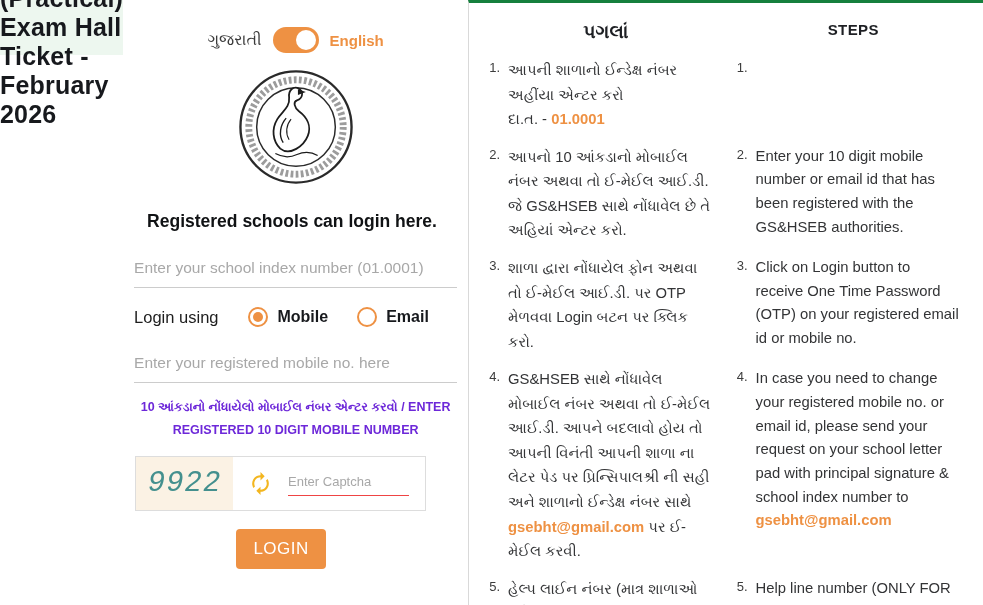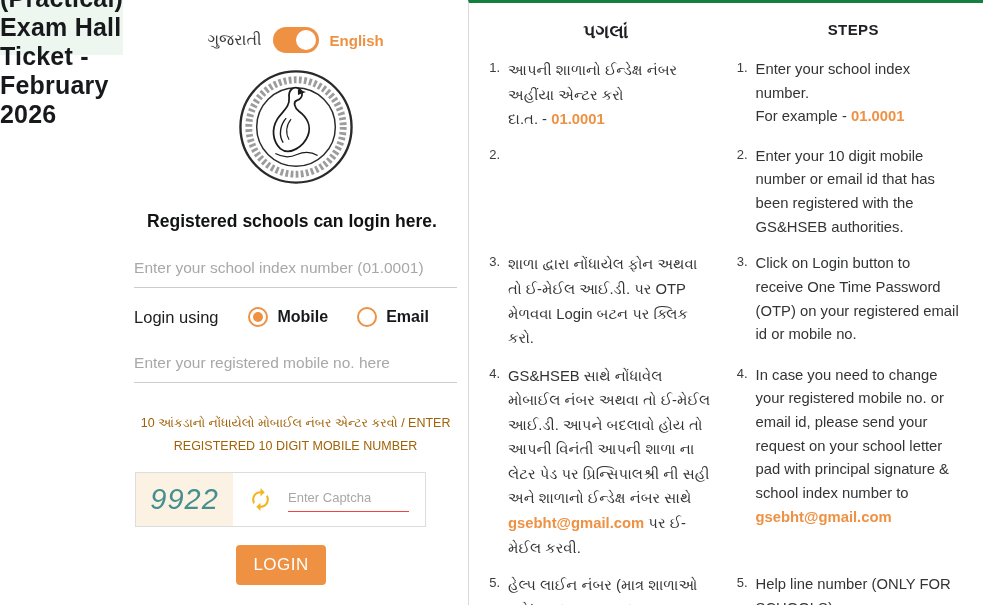--- a/index.html
+++ b/index.html
@@ -66,35 +66,35 @@
     width: 20px; height: 20px; border: 2px solid #EE9143; border-radius: 50%;
     position: relative; flex: 0 0 auto;
   }
   .radio.checked::after {
     content: ""; position: absolute; left: 3px; top: 3px; right: 3px; bottom: 3px;
     background: #EE9143; border-radius: 50%;
   }
   .radio-label { font-size: 16px; font-weight: 700; color: #17191d; }
 
   .helper {
-    color: #a16207; font-size: 12.5px; font-weight: 400; text-align: center;
-    line-height: 1.8; margin: 29px 16px 0;
+    color: #6d28d9; font-size: 12.5px; font-weight: 700; text-align: center;
+    line-height: 1.8; margin: 13px 16px 0;
   }
 
   .captcha-box {
     display: flex; align-items: center;
     margin: 15px 0 0 12px; width: 291px; height: 55px;
     border: 1px solid #ddd; background: #fff;
   }
   .captcha-img {
     width: 97px; height: 100%; background: #FBF2E4;
     display: flex; align-items: center; justify-content: center;
   }
   .captcha-img span {
-    font-family: Liberation Sans, sans-serif; font-style: italic;
+    font-family: Liberation Mono, monospace; font-style: italic;
     font-size: 29px; color: #44908E; letter-spacing: 1px;
   }
   .refresh { width: 25px; height: 25px; margin-left: 15px; cursor: pointer; flex: 0 0 auto; }
   .captcha-input {
     flex: 1; min-width: 0; margin: 0 16px 0 15px;
     border: none; border-bottom: 1px solid #ef4444; outline: none;
     font-size: 13px; color: #333; padding: 3px 0 6px; font-family: inherit;
   }
 
   .login-btn {
@@ -202,27 +202,26 @@
       </div>
       <div id="steps-rows">
           <div class="step-row">
             <div class="step-cell gu">
               <span class="step-num">1.</span>
               <span class="step-text">આપની શાળાનો ઈન્ડેક્ષ નંબર અહીંયા એન્ટર કરો
 દા.ત. - <span class="hl">01.0001</span></span>
             </div>
             <div class="step-cell en">
               <span class="step-num">1.</span>
-              <span class="step-text">Enter your school index number.
-For example - <span class="hl">01.0001</span></span>
             </div>
           </div>
           <div class="step-row">
             <div class="step-cell gu">
               <span class="step-num">2.</span>
+              <span class="step-text">આપનો 10 આંકડાનો મોબાઈલ નંબર અથવા તો ઈ-મેઈલ આઈ.ડી. જે GS&amp;HSEB સાથે નોંધાવેલ છે તે અહિયાં એન્ટર કરો.</span>
             </div>
             <div class="step-cell en">
               <span class="step-num">2.</span>
               <span class="step-text">Enter your 10 digit mobile number or email id that has been registered with the GS&amp;HSEB authorities.</span>
             </div>
           </div>
           <div class="step-row">
             <div class="step-cell gu">
               <span class="step-num">3.</span>
               <span class="step-text">શાળા દ્વારા નોંધાયેલ ફોન અથવા તો ઈ-મેઈલ આઈ.ડી. પર OTP મેળવવા Login બટન પર ક્લિક કરો.</span>

